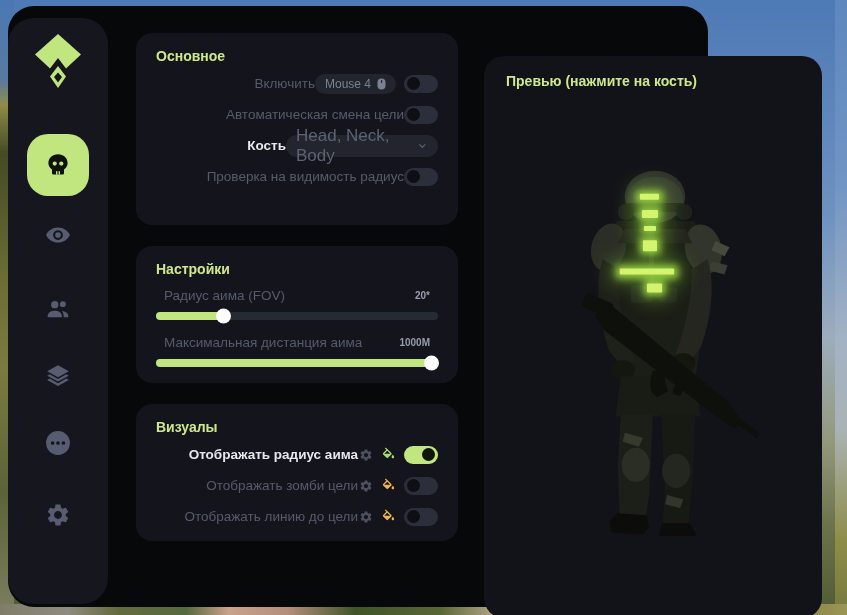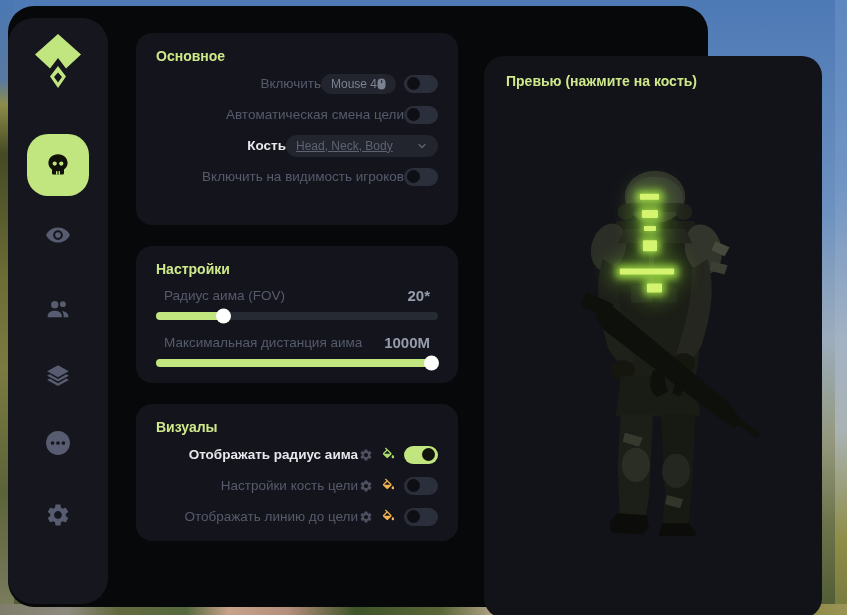--- a/index.html
+++ b/index.html
@@ -34,27 +34,27 @@
   .lbl{font-size:13.5px;}
   .lbl.muted{color:#565b6c;font-weight:500;}
   .lbl.bright{color:#e6e8ec;font-weight:600;padding-left:20px;}
   .row-right{display:flex;align-items:center;gap:8px;}
 
   .toggle{width:34px;height:18px;border-radius:9px;background:#2b2f3b;position:relative;flex:0 0 auto;cursor:pointer;}
   .toggle .knob{position:absolute;top:2.5px;left:3px;width:13px;height:13px;border-radius:50%;background:#0d0f14;}
   .toggle.on{background:var(--accent,#c1e57f);}
   .toggle.on .knob{left:auto;right:3px;background:#11140a;}
 
-  .badge{display:flex;align-items:center;background:#22252e;color:#7b8191;font-size:12px;
+  .badge{display:flex;align-items:center;gap:6px;background:#22252e;color:#7b8191;font-size:12px;
     padding:3px 10px;border-radius:11px;cursor:pointer;}
   .select{display:flex;align-items:center;justify-content:space-between;width:152px;height:22px;background:#22252e;
-    border-radius:11px;padding:0 10px;color:#5d6372;font-size:12px;box-sizing:border-box;cursor:pointer;text-decoration:underline;}
+    border-radius:11px;padding:0 10px;color:#5d6372;font-size:17px;box-sizing:border-box;cursor:pointer;}
 
   .slider-head{display:flex;align-items:center;justify-content:space-between;height:28px;margin:2px 28px 0;}
-  .slider-val{color:#969cab;font-size:15px;font-weight:600;}
+  .slider-val{color:#969cab;font-size:10px;font-weight:600;}
   .slider-track{margin:3px 20px 8px;height:8px;border-radius:4px;background:#262a33;position:relative;cursor:pointer;}
   .slider-fill{height:100%;border-radius:4px;background:var(--accent,#c1e57f);position:relative;}
   .slider-knob{position:absolute;right:-7px;top:50%;transform:translateY(-50%);width:15px;height:15px;border-radius:50%;background:#ffffff;}
 
   .mini-ico{width:15px;height:15px;display:flex;align-items:center;justify-content:center;cursor:pointer;}
 
   
   .preview{position:absolute;left:476px;top:22px;width:338px;height:562px;background:#121319;border-radius:20px;margin-top:28px;}
   .preview-title{color:#cfe98a;font-size:14px;font-weight:700;margin:17px 0 0 22px;}
   .soldier{position:absolute;left:40px;top:106px;cursor:pointer;}
@@ -158,21 +158,21 @@
         <span class="select">
           <span>Head, Neck, Body</span>
           <svg width="12" height="12" viewBox="0 0 24 24">
             <path d="M6,9 l6,6 l6,-6" fill="none" stroke="#5d6372" stroke-width="2.6" stroke-linecap="round" stroke-linejoin="round"></path>
           </svg>
         </span>
       </div>
 
 
       <div class="row">
-        <span class="lbl muted">Включить на видимость игроков</span>
+        <span class="lbl muted">Проверка на видимость радиус</span>
         <span class="toggle">
             <span class="knob"></span>
           </span>
       </div>
     </div>
 
     <div class="card card-2">
       <div class="card-title">Настройки</div>
 
       <div class="slider-head">
@@ -212,21 +212,21 @@
                 <path d="M16.56,8.94 L7.62,0 L6.21,1.41 l2.38,2.38 L3.44,8.94 c-0.59,0.59-0.59,1.54,0,2.12 l5.5,5.5 C9.23,16.85,9.62,17,10,17 s0.77-0.15,1.06-0.44 l5.5-5.5 C17.15,10.48,17.15,9.53,16.56,8.94 z M5.21,10 L10,5.21 L14.79,10 H5.21 z M19,11.5 c0,0-2,2.17-2,3.5 c0,1.1,0.9,2,2,2 s2-0.9,2-2 C21,13.67,19,11.5,19,11.5 z" fill="#abdc6e"></path>
               </svg>
           </span>
           <span class="toggle on">
               <span class="knob"></span>
             </span>
         </span>
       </div>
 
       <div class="row">
-        <span class="lbl muted">Настройки кость цели</span>
+        <span class="lbl muted">Отображать зомби цели</span>
         <span class="row-right">
           <span class="mini-ico">
             <svg width="14" height="14" viewBox="0 0 24 24">
                 <path fill="#4c5060" d="M19.14,12.94c0.04-0.3,0.06-0.61,0.06-0.94c0-0.32-0.02-0.64-0.07-0.94l2.03-1.58c0.18-0.14,0.23-0.41,0.12-0.61 l-1.92-3.32c-0.12-0.22-0.37-0.29-0.59-0.22l-2.39,0.96c-0.5-0.38-1.03-0.7-1.62-0.94L14.4,2.81c-0.04-0.24-0.24-0.41-0.48-0.41 h-3.84c-0.24,0-0.43,0.17-0.47,0.41L9.25,5.35C8.66,5.59,8.12,5.92,7.63,6.29L5.24,5.33c-0.22-0.08-0.47,0-0.59,0.22L2.74,8.87 C2.62,9.08,2.66,9.34,2.86,9.48l2.03,1.58C4.84,11.36,4.8,11.69,4.8,12s0.02,0.64,0.07,0.94l-2.03,1.58 c-0.18,0.14-0.23,0.41-0.12,0.61l1.92,3.32c0.12,0.22,0.37,0.29,0.59,0.22l2.39-0.96c0.5,0.38,1.03,0.7,1.62,0.94l0.36,2.54 c0.05,0.24,0.24,0.41,0.48,0.41h3.84c0.24,0,0.44-0.17,0.47-0.41l0.36-2.54c0.59-0.24,1.13-0.56,1.62-0.94l2.39,0.96 c0.22,0.08,0.47,0,0.59-0.22l1.92-3.32c0.12-0.22,0.07-0.47-0.12-0.61L19.14,12.94z M12,15.6c-1.98,0-3.6-1.62-3.6-3.6 s1.62-3.6,3.6-3.6s3.6,1.62,3.6,3.6S13.98,15.6,12,15.6z"></path>
               </svg>
           </span>
           <span class="mini-ico">
             <svg width="16" height="16" viewBox="0 0 24 24">
                 <path d="M16.56,8.94 L7.62,0 L6.21,1.41 l2.38,2.38 L3.44,8.94 c-0.59,0.59-0.59,1.54,0,2.12 l5.5,5.5 C9.23,16.85,9.62,17,10,17 s0.77-0.15,1.06-0.44 l5.5-5.5 C17.15,10.48,17.15,9.53,16.56,8.94 z M5.21,10 L10,5.21 L14.79,10 H5.21 z M19,11.5 c0,0-2,2.17-2,3.5 c0,1.1,0.9,2,2,2 s2-0.9,2-2 C21,13.67,19,11.5,19,11.5 z" fill="#f0b452"></path>
               </svg>

